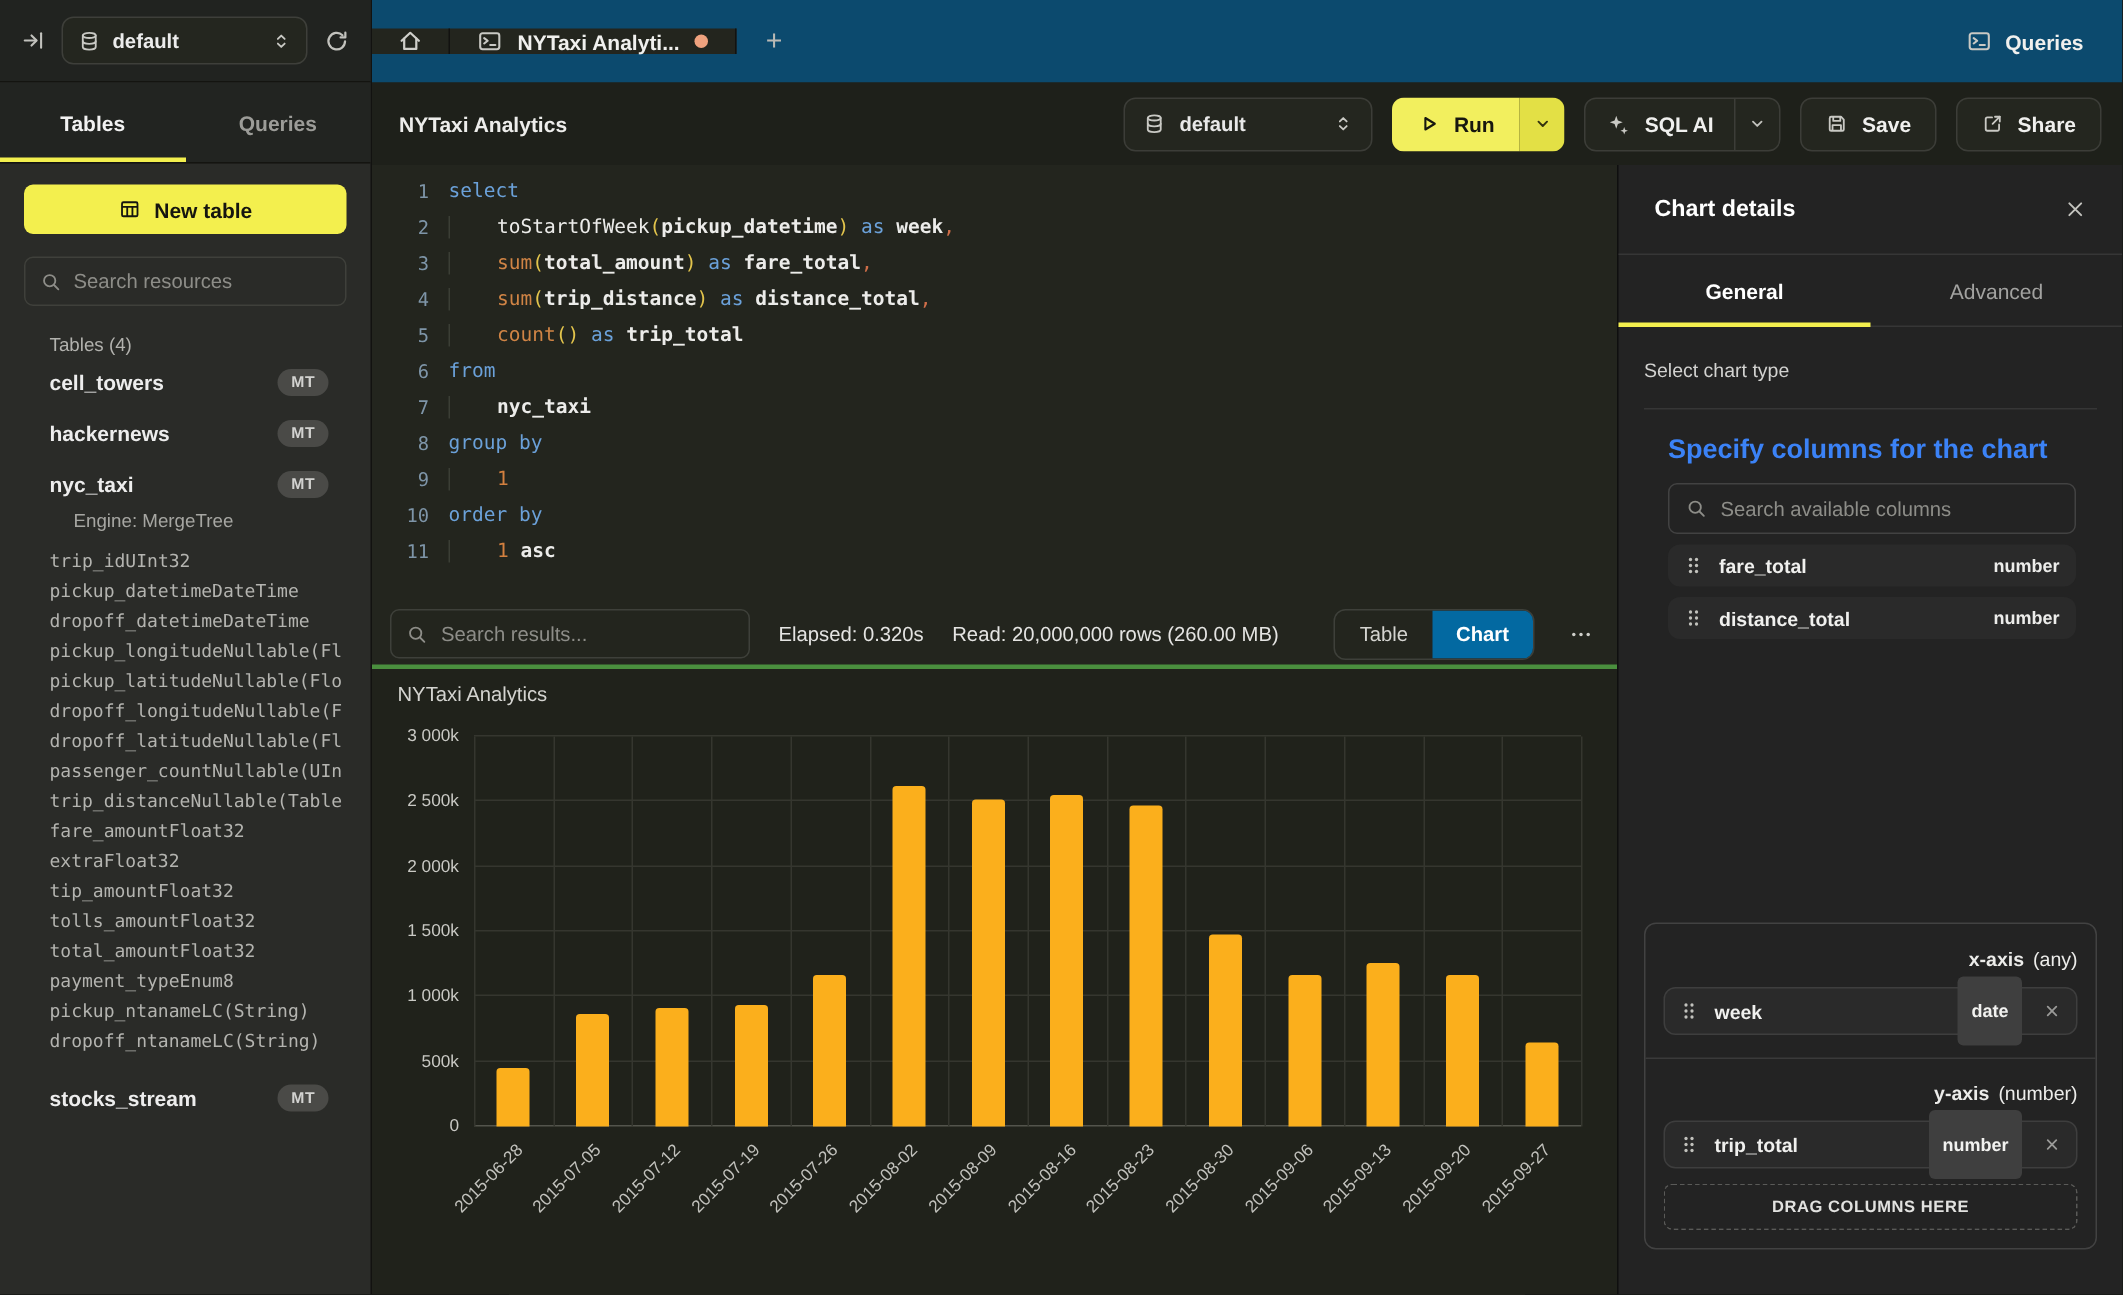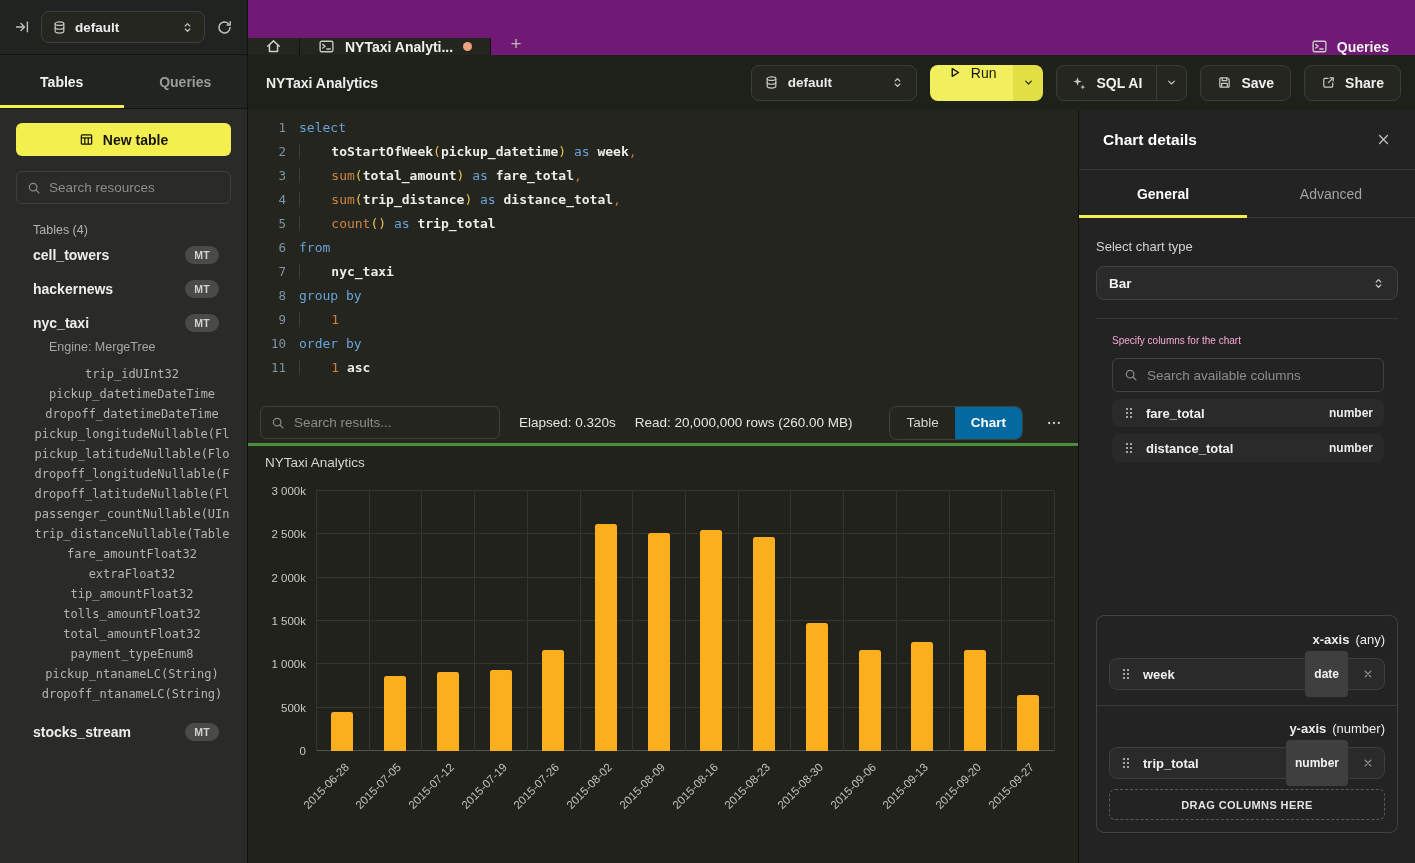--- a/index.html
+++ b/index.html
@@ -21,53 +21,53 @@
   .sb-tab.active{color:#f2f2f2}
   .sb-tab.active::after{content:"";position:absolute;left:0;right:0;bottom:0;height:3px;background:#f3ef4e}
   .sb-body{flex:1;padding:14px 16px 0;overflow:hidden}
   .new-table-btn{width:100%;height:33px;background:#f3ef4e;border:none;border-radius:6px;color:#15150f;font-size:14px;font-weight:600;display:flex;align-items:center;justify-content:center;gap:9px;cursor:pointer}
   .sb-search{margin-top:15px;height:33px;border:1px solid #3f403b;border-radius:6px;display:flex;align-items:center;gap:8px;padding:0 10px;font-size:13.5px;color:#8d8d88}
   .sb-list{padding-left:17px;margin-top:19px}
   .sb-section{font-size:12.5px;color:#b2b2ae}
   .tbl-row{display:flex;align-items:center;justify-content:space-between;height:32px;margin-top:2px;font-size:14px;font-weight:600;color:#ededed;padding-right:12px;cursor:pointer}
   .mt-badge{background:#4a4a47;color:#d2d2d0;font-size:10.5px;font-weight:700;border-radius:10px;padding:3px 9px;letter-spacing:.3px}
   .tbl-engine{font-size:12.5px;color:#a6a6a2;margin:1px 16px 10px}
-  .col-row{display:flex;justify-content:center;font-family:"DejaVu Sans Mono",monospace;font-size:12px;color:#b4b4b0;line-height:20px}
+  .col-row{display:flex;justify-content:flex-start;font-family:"DejaVu Sans Mono",monospace;font-size:12px;color:#b4b4b0;line-height:20px}
   .tbl-row.spaced{margin-top:12px}
 
   
-  .tabstrip{position:absolute;left:248px;top:0;right:0;height:55px;background:#701a75;display:flex;align-items:flex-end}
+  .tabstrip{position:absolute;left:248px;top:0;right:0;height:55px;background:#0c4a6e;display:flex;align-items:center}
   .home-btn{width:52px;background:#23251e;border-right:1px solid #121210;display:flex;align-items:center;justify-content:center;color:#cfcfca;cursor:pointer}
   .tab{background:#23251e;display:flex;align-items:center;gap:10px;padding:0 18px;border-right:1px solid #121210;font-size:14px;font-weight:600;color:#f0f0ee;cursor:pointer}
   .tab .dot{width:9px;height:9px;border-radius:50%;background:#efa27e}
   .newtab-btn{width:50px;display:flex;align-items:center;justify-content:center;color:#b9b9b5;font-size:19px;cursor:pointer}
   .strip-right{margin-left:auto;display:flex;align-items:center;padding-right:26px}
   .queries-btn{display:flex;align-items:center;gap:9px;font-size:14px;font-weight:600;color:#f0f0ee;cursor:pointer}
 
   
   .toolbar{position:absolute;left:248px;top:55px;right:0;height:55px;background:#1e201a;display:flex;align-items:center;padding:0 14px 0 18px;gap:13px}
   .tb-title{font-size:14px;font-weight:600;color:#ededeb;margin-right:auto}
   .tb-select{width:166px;height:36px;background:#24261f;border:1px solid #3c3d38;border-radius:8px;display:flex;align-items:center;gap:9px;padding:0 12px;font-size:13.5px;font-weight:600;cursor:pointer}
   .tb-select .grow{flex:1}
   .run-btn{height:36px;border-radius:8px;overflow:hidden;display:flex;cursor:pointer}
-  .run-main{background:#f2ef5e;color:#17170f;display:flex;gap:9px;padding:0 17px;font-size:14px;font-weight:400}
+  .run-main{background:#f2ef5e;color:#17170f;display:flex;align-items:center;gap:9px;padding:0 17px;font-size:14px;font-weight:700}
   .run-caret{width:30px;background:#e3e045;display:flex;align-items:center;justify-content:center;color:#33330f}
   .split-btn{height:36px;border:1px solid #3c3d38;background:#24261f;border-radius:8px;display:flex;align-items:stretch;overflow:hidden;cursor:pointer}
   .split-main{display:flex;align-items:center;gap:9px;padding:0 14px;font-size:14px;font-weight:600;color:#f0f0ee}
   .split-caret{width:30px;border-left:1px solid #3c3d38;display:flex;align-items:center;justify-content:center;color:#c2c2bd}
   .tb-btn{height:36px;border:1px solid #3c3d38;background:#24261f;border-radius:8px;display:flex;align-items:center;gap:9px;padding:0 16px;font-size:14px;font-weight:600;color:#f0f0ee;cursor:pointer}
 
   
   .content{position:absolute;left:248px;top:110px;width:830px;bottom:0;display:flex;flex-direction:column;background:#23251e}
   .editor{height:292px;padding-top:6px;font-family:"DejaVu Sans Mono",monospace;font-size:13px;cursor:text}
   .ed-line{display:flex;height:24px;line-height:24px}
   .ed-gutter{width:38px;text-align:right;color:#7e95a8;font-size:12.5px;flex:none}
   .ed-code{margin-left:13px;white-space:pre}
   .tk-k{color:#6ba1d9}
-  .tk-f{color:#ececea;font-weight:bold}
+  .tk-f{color:#ececea;font-weight:normal}
   .tk-o{color:#d08445}
   .tk-p{color:#e2c44c}
   .tk-i{color:#ececea;font-weight:bold}
   .tk-c{color:#cf6e49}
   .tk-n{color:#d3803f}
   .tk-g{border-left:1px solid #3b3e35}
 
   .results{height:41px;display:flex;align-items:center;padding:0 12px;gap:19px;flex:none}
   .res-search{width:240px;height:33px;border:1px solid #3e403a;border-radius:6px;display:flex;align-items:center;gap:9px;padding:0 10px;font-size:13.5px;color:#8d8d88;flex:none}
   .res-meta{font-size:13.5px;color:#e4e4e2;white-space:nowrap}
@@ -91,21 +91,21 @@
   .panel-header{height:60px;flex:none;display:flex;align-items:center;justify-content:space-between;padding:0 24px;border-bottom:1px solid #363636;font-size:15.5px;font-weight:700;color:#fff}
   .panel-tabs{height:48px;flex:none;display:flex;border-bottom:1px solid #363636}
   .panel-tab{flex:1;display:flex;align-items:center;justify-content:center;font-size:14px;color:#a2a2a0;position:relative;cursor:pointer}
   .panel-tab.active{color:#fff;font-weight:600}
   .panel-tab.active::after{content:"";position:absolute;left:0;right:0;bottom:-1px;height:3px;background:#f3ef4e}
   .panel-body{flex:1;display:flex;flex-direction:column;padding:21px 17px 30px}
   .p-label{font-size:13px;color:#d2d2d0}
   .p-select{margin-top:12px;height:34px;background:#2a2a2a;border:1px solid #424242;border-radius:8px;display:flex;align-items:center;justify-content:space-between;padding:0 12px;font-size:13.5px;font-weight:600;color:#f0f0ee;cursor:pointer}
   .p-div{height:1px;background:#363636;margin:18px 0 16px;flex:none}
   .p-sub{margin:0 14px 0 16px}
-  .p-sublabel{font-size:10px;font-weight:400;color:#f9a8d4}
+  .p-sublabel{font-size:18px;font-weight:700;color:#3b82f6}
   .p-search{margin-top:12px;height:34px;border:1px solid #424242;border-radius:6px;display:flex;align-items:center;gap:9px;padding:0 11px;font-size:13.5px;color:#8d8d88}
   .p-pill{margin-top:7px;height:28px;background:#2a2a2a;border-radius:8px;display:flex;align-items:center;gap:11px;padding:0 11px;font-size:13px;font-weight:700;color:#f0f0ee;cursor:grab}
   .p-pill .type{margin-left:auto;font-size:12px;font-weight:700;color:#ececea}
   .axis-box{margin-top:auto;border:1px solid #424242;border-radius:8px;padding:12px;flex:none}
   .axis-head{display:flex;justify-content:flex-end;gap:6px;font-size:13px;color:#ececea;margin:4px 0 11px}
   .axis-head b{font-weight:700}
   .axis-pill{height:32px;background:#2a2a2a;border:1px solid #3e3e3e;border-radius:8px;display:flex;align-items:center;gap:11px;padding:0 10px;font-size:13px;font-weight:700;color:#f0f0ee;cursor:grab}
   .axis-pill .badge{margin-left:auto;background:#3f3f3f;border-radius:4px;padding:16px 9px;font-size:12px;font-weight:700;color:#f2f2f0}
   .axis-pill .rm{color:#9a9a98;margin-left:3px;cursor:pointer;display:flex}
   .axis-div{height:1px;background:#3a3a3a;margin:15px -12px}
@@ -507,27 +507,20 @@
     <div class="panel-tabs">
       <div class="panel-tab active">
           <span>General</span>
         </div>
       <div class="panel-tab">
           <span>Advanced</span>
         </div>
     </div>
     <div class="panel-body">
       <div class="p-label">Select chart type</div>
-      <div class="p-select">
-        <span>Bar</span>
-        <svg class="ic" width="13" height="13" viewBox="0 0 16 16" fill="none" stroke="currentColor" stroke-width="1.5" stroke-linecap="round" stroke-linejoin="round">
-            <path d="M5.2 6.1 8 3.3l2.8 2.8"></path>
-            <path d="M5.2 9.9 8 12.7l2.8-2.8"></path>
-          </svg>
-      </div>
       <div class="p-div"></div>
       <div class="p-sub">
         <div class="p-sublabel">Specify columns for the chart</div>
         <div class="p-search">
           <svg width="14" height="14" viewBox="0 0 16 16" fill="none" stroke="currentColor" stroke-width="1.4" stroke-linecap="round">
               <circle cx="7" cy="7" r="4.3"></circle>
               <path d="M10.3 10.3 13.6 13.6"></path>
             </svg>
           <input placeholder="Search available columns" style="">
         </div>

